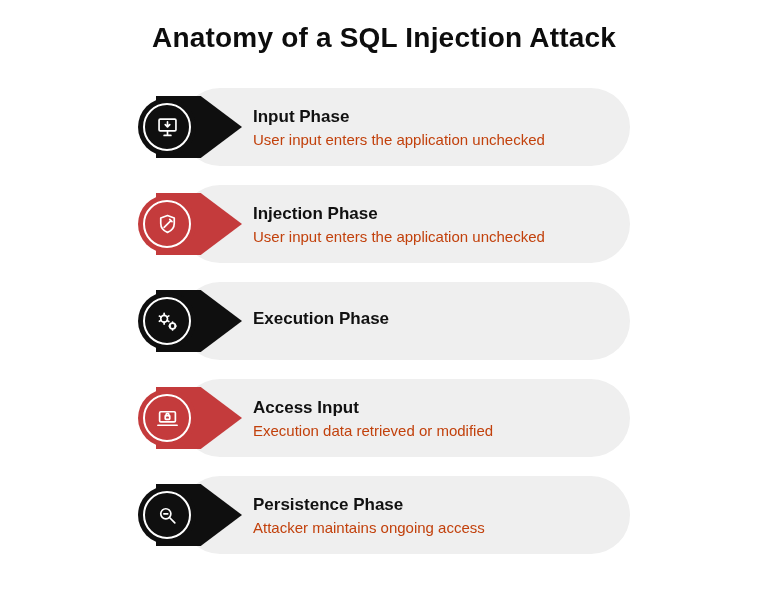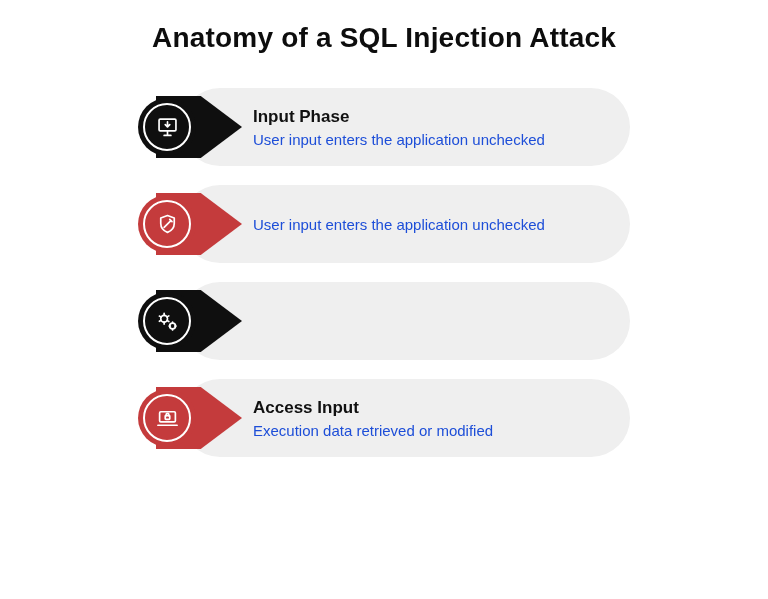--- a/index.html
+++ b/index.html
@@ -83,21 +83,21 @@
   }
   .phase {
     font-size: 17px;
     font-weight: 700;
     color: #111111;
     margin-bottom: 4px;
   }
   .desc {
     font-size: 15px;
     font-weight: 400;
-    color: #1d4ed8;
+    color: #c2410c;
   }
   .icon-svg {
     width: 27px;
     height: 27px;
     stroke: #ffffff;
     fill: none;
     stroke-width: 1.5;
     stroke-linecap: round;
     stroke-linejoin: round;
   }
@@ -134,38 +134,40 @@
       <div class="arrow"></div>
       <div class="circle">
         <div class="ring">
           <svg class="icon-svg" viewBox="0 0 24 24">
             <path d="M12 4l6 2.2V11c0 4-2.5 6.5-6 8-3.5-1.5-6-4-6-8V6.2z"></path>
             <path d="M9 14.5L15 8.5M14 7.5l2 2"></path>
           </svg>
         </div>
       </div>
       <div class="text">
+        <div class="phase">Injection Phase</div>
         <div class="desc">User input enters the application unchecked</div>
       </div>
     </div>
 
     <div class="row black">
       <div class="pill"></div>
       <div class="arrow"></div>
       <div class="circle">
         <div class="ring">
           <svg class="icon-svg" viewBox="0 0 24 24">
             <circle cx="9" cy="9.5" r="3"></circle>
             <path d="M9 4.7v1.8M9 12.5v1.8M4.8 7.2l1.6.9M11.6 11.1l1.6.9M4.8 11.8l1.6-.9M11.6 7.9l1.6-.9"></path>
             <circle cx="16.5" cy="16" r="2.6"></circle>
             <path d="M16.5 12.5v1M16.5 18.5v1M13.5 16h1M18.5 16h1"></path>
           </svg>
         </div>
       </div>
       <div class="text">
+        <div class="phase">Execution Phase</div>
       </div>
     </div>
 
     <div class="row red">
       <div class="pill"></div>
       <div class="arrow"></div>
       <div class="circle">
         <div class="ring">
           <svg class="icon-svg" viewBox="0 0 24 24">
             <rect x="5" y="6" width="14" height="9" rx="1"></rect>
@@ -174,15 +176,32 @@
             <path d="M10.8 9.5V8.6a1.2 1.2 0 012.4 0v0.9"></path>
           </svg>
         </div>
       </div>
       <div class="text">
         <div class="phase">Access Input</div>
         <div class="desc">Execution data retrieved or modified</div>
       </div>
     </div>
 
+    <div class="row black">
+      <div class="pill"></div>
+      <div class="arrow"></div>
+      <div class="circle">
+        <div class="ring">
+          <svg class="icon-svg" viewBox="0 0 24 24">
+            <circle cx="10.5" cy="10.5" r="4.5"></circle>
+            <path d="M14 14l4.5 4.5"></path>
+            <path d="M8.8 10.5h3.4"></path>
+          </svg>
+        </div>
+      </div>
+      <div class="text">
+        <div class="phase">Persistence Phase</div>
+        <div class="desc">Attacker maintains ongoing access</div>
+      </div>
+    </div>
 
   </div>
 </div>
 
 </body></html>

